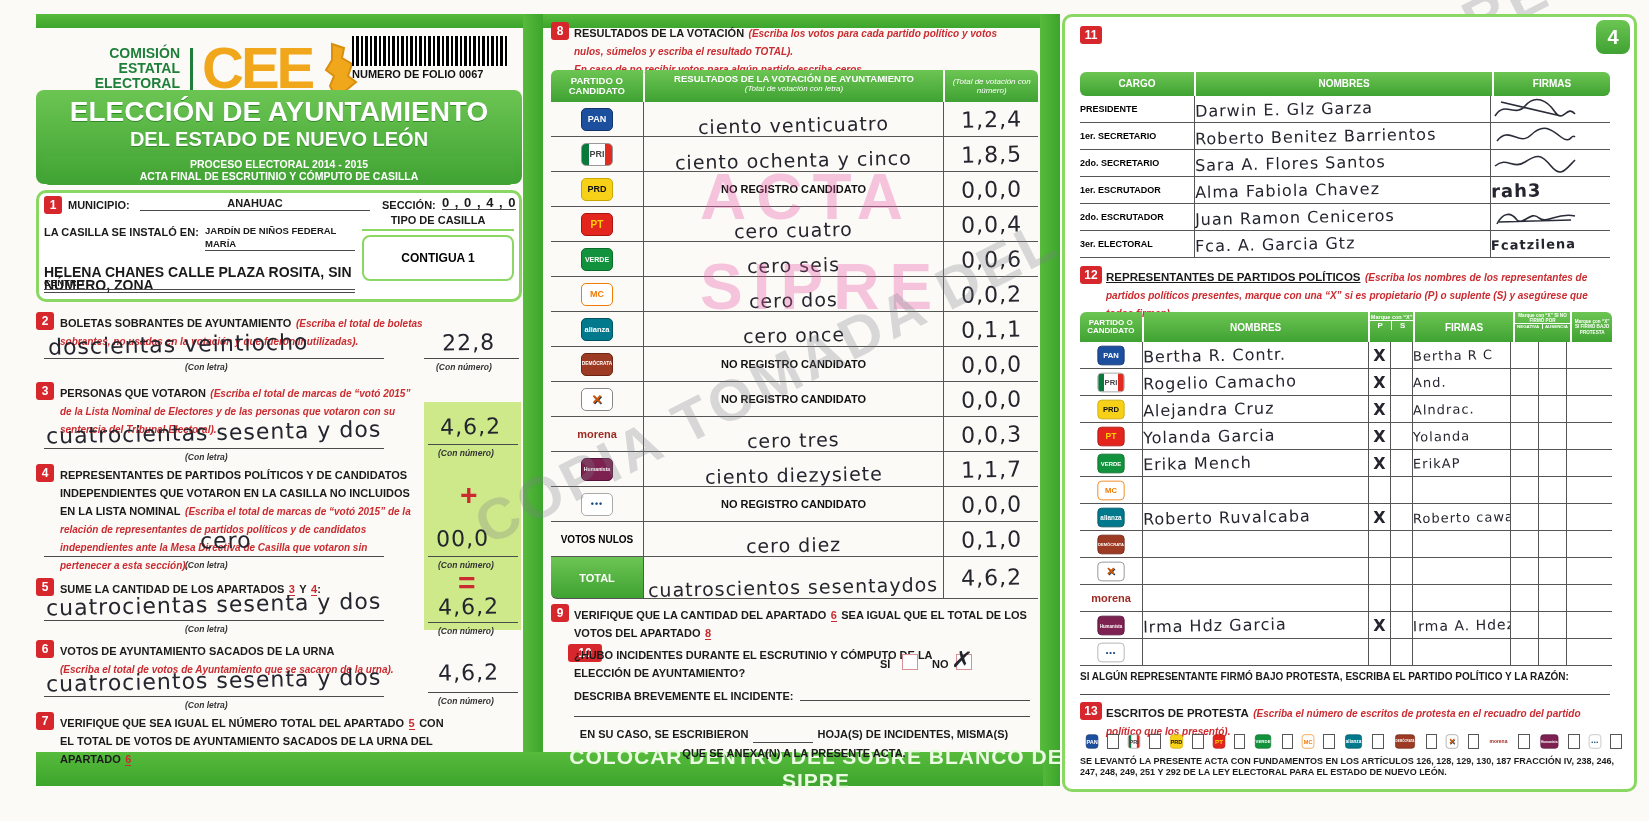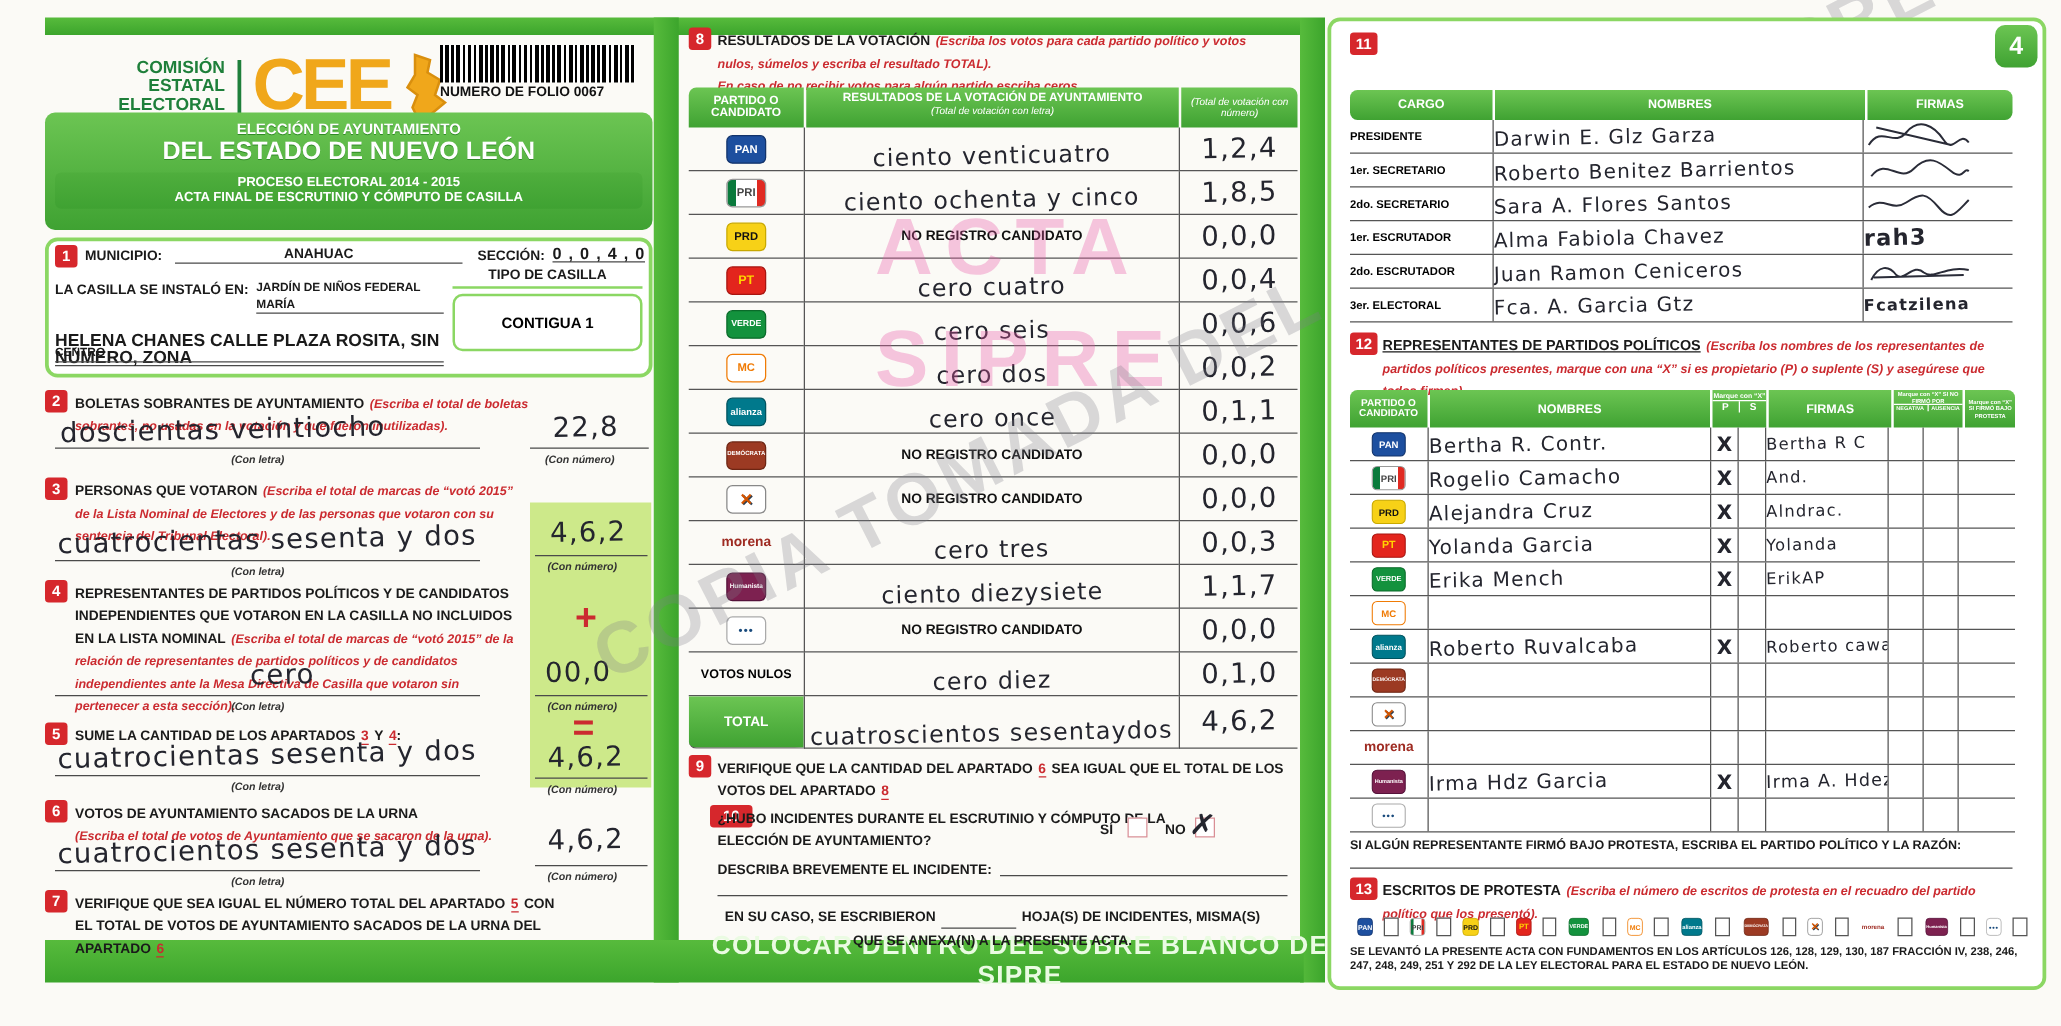--- a/index.html
+++ b/index.html
@@ -79,21 +79,21 @@
   </div>
   <div class="abs" style="left:190px; top:48px; width:3px; height:58px; background:#1e7f3a;"></div>
   <div class="abs" style="left:202px; top:34px; font-weight:bold; font-size:58px; letter-spacing:-3px; color:#f0a71b;">CEE</div>
   <svg class="abs" style="left:318px; top:42px;" width="42" height="58" viewBox="0 0 42 58">
     <path d="M14,2 L26,6 L24,16 L34,22 L30,34 L38,40 L26,50 L18,56 L12,44 L16,34 L8,28 L14,18 Z" fill="#f0a71b" stroke="#d98f0e" stroke-width="2"></path>
   </svg>
   <div class="abs" style="left:352px; top:36px; width:156px; height:30px; background:repeating-linear-gradient(90deg,#000 0 2px,#fff 2px 4px,#000 4px 7px,#fff 7px 9px);"></div>
   <div class="abs" style="left:352px; top:68px; width:160px; font-size:11px; font-weight:bold; color:#111;">NUMERO DE FOLIO 0067</div>
 
   <div class="abs greenband" style="left:36px; top:90px; width:486px; height:94px; border-radius:8px; text-align:center;">
-    <div style="font-size:12px; font-weight:bold; margin-top:6px; text-shadow:0 1px 0 #2f8a26;">ELECCIÓN DE AYUNTAMIENTO</div>
+    <div style="font-size:28px; font-weight:bold; margin-top:6px; text-shadow:0 1px 0 #2f8a26;">ELECCIÓN DE AYUNTAMIENTO</div>
     <div style="font-size:20px; font-weight:bold; text-shadow:0 1px 0 #2f8a26;">DEL ESTADO DE NUEVO LEÓN</div>
     <div style="margin:5px 8px 0 8px; background:linear-gradient(180deg,#4fae3d,#3fa232); border-radius:5px; padding:2px 0 3px 0;">
       <div style="font-size:10.5px; font-weight:bold;">PROCESO ELECTORAL  2014 - 2015</div>
       <div style="font-size:10.5px; font-weight:bold;">ACTA FINAL DE ESCRUTINIO Y CÓMPUTO DE CASILLA</div>
     </div>
   </div>
 
   <div class="abs gborder" style="left:36px; top:190px; width:486px; height:112px; background:#fff;"></div>
   <div class="badge" style="left:44px; top:196px;">1</div>
   <span class="abs t" style="left:68px; top:199px;">MUNICIPIO:</span>

